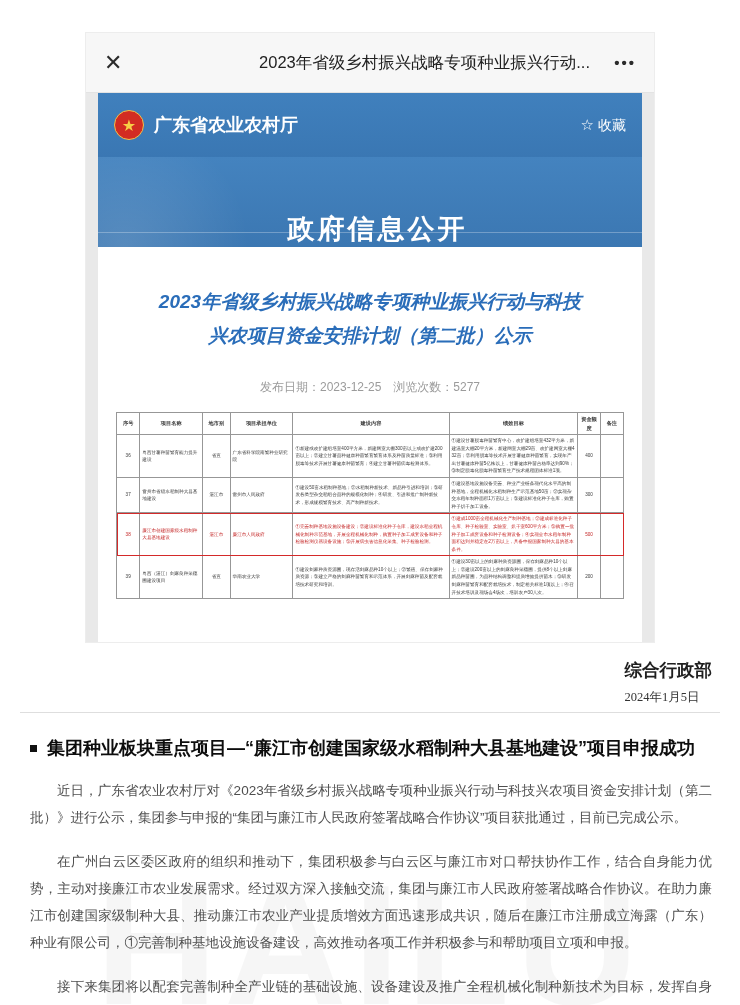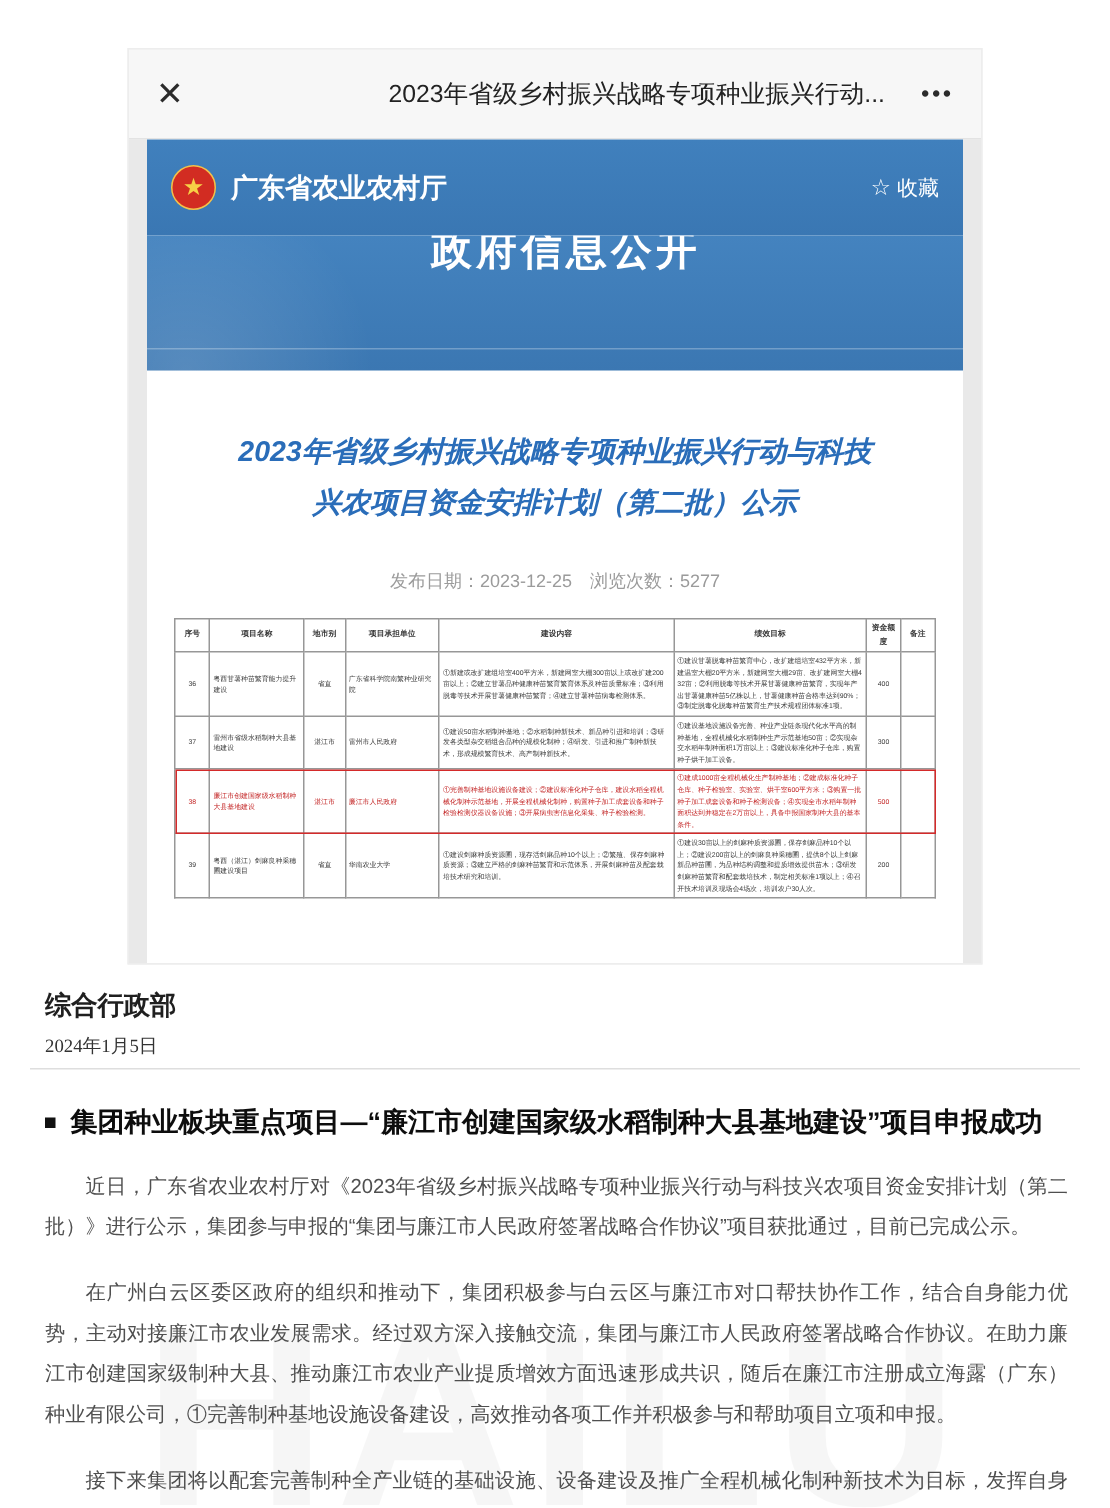--- a/index.html
+++ b/index.html
@@ -17,40 +17,40 @@
   .page-inner { margin:0 12px; background:#fff; }
   .gov-header { height:64px; background:linear-gradient(180deg,#4080bd,#3a77b3);
                 display:flex; align-items:center; padding:0 16px; }
   .emblem { width:30px; height:30px; border-radius:50%; background:#d22c22; border:1px solid #f3c14a;
             color:#f7d046; display:flex; align-items:center; justify-content:center; font-size:16px; }
   .agency { color:#fff; font-size:18px; font-weight:bold; margin-left:10px; flex:1; }
   .fav { color:#fff; font-size:14px; }
   .fav .star { font-size:15px; margin-right:4px; }
 
   .banner { height:90px; background:linear-gradient(180deg,#4483bf,#3b77b2); position:relative; overflow:hidden;
-            display:flex; align-items:flex-start; justify-content:center;padding-left:15px; }
+            display:flex; align-items:flex-end; justify-content:center;padding-left:15px; }
   .banner::before { content:""; position:absolute; left:-40px; bottom:-60px; width:220px; height:200px;
             background:radial-gradient(circle at 30% 70%, rgba(255,255,255,.14), rgba(255,255,255,0) 60%); }
   .banner::after { content:""; position:absolute; left:0; right:0; bottom:14px; border-top:1px solid rgba(255,255,255,.28); }
   .banner-title { color:#fff; font-size:27px; font-weight:bold; letter-spacing:3px; margin-top:-8px; }
 
   .content-card { background:#fff; padding:38px 18px 10px 18px; min-height:395px; }
   .notice-title { color:#2a6db9; font-weight:bold; font-size:19px; line-height:34px; text-align:center;font-style:italic; }
   .notice-meta { text-align:center; color:#9b9b9b; font-size:12px; margin-top:26px; }
 
   .proj-table { width:100%; margin-top:16px; border-collapse:collapse; table-layout:fixed;
                 font-size:4.6px; line-height:1.65; color:#3a3a3a; }
   .proj-table th, .proj-table td { border:1px solid #979797; padding:2px 2px; vertical-align:middle; word-break:break-all; }
   .proj-table th { font-size:5.2px; font-weight:bold; text-align:center; }
   .proj-table td.c { text-align:center; }
   tr.highlight { outline:1.6px solid #d42a2a; outline-offset:-1px; }
   tr.highlight td { color:#c32424; }
 
   
-  .byline { position:absolute; left:30px; right:28px; top:658px; display:flex; justify-content:space-between; align-items:flex-end; }
+  .byline { position:absolute; left:30px; right:28px; top:658px; display:flex; justify-content:space-between; align-items:flex-end;flex-direction:column; }
   .dept { font-family:"Liberation Serif", serif; font-weight:bold; font-size:17.5px; color:#1f1f1f; }
   .pub-date { font-family:"Liberation Serif", serif; font-size:12.5px; color:#333; margin-top:7px; }
   .issue-badge { background:#1d2c4e; color:#fff; font-family:"Liberation Serif", serif; font-weight:bold;
                  font-size:16px; padding:4px 12px; border-radius:6px; letter-spacing:1px; }
 
   .rule { position:absolute; left:20px; right:20px; top:712px; border-top:1px solid #dedede; }
 
   
   .article { position:absolute; left:30px; right:28px; top:736px; z-index:1; }
   .headline { font-size:18px; font-weight:bold; color:#0d0d0d; display:flex; align-items:center; }

